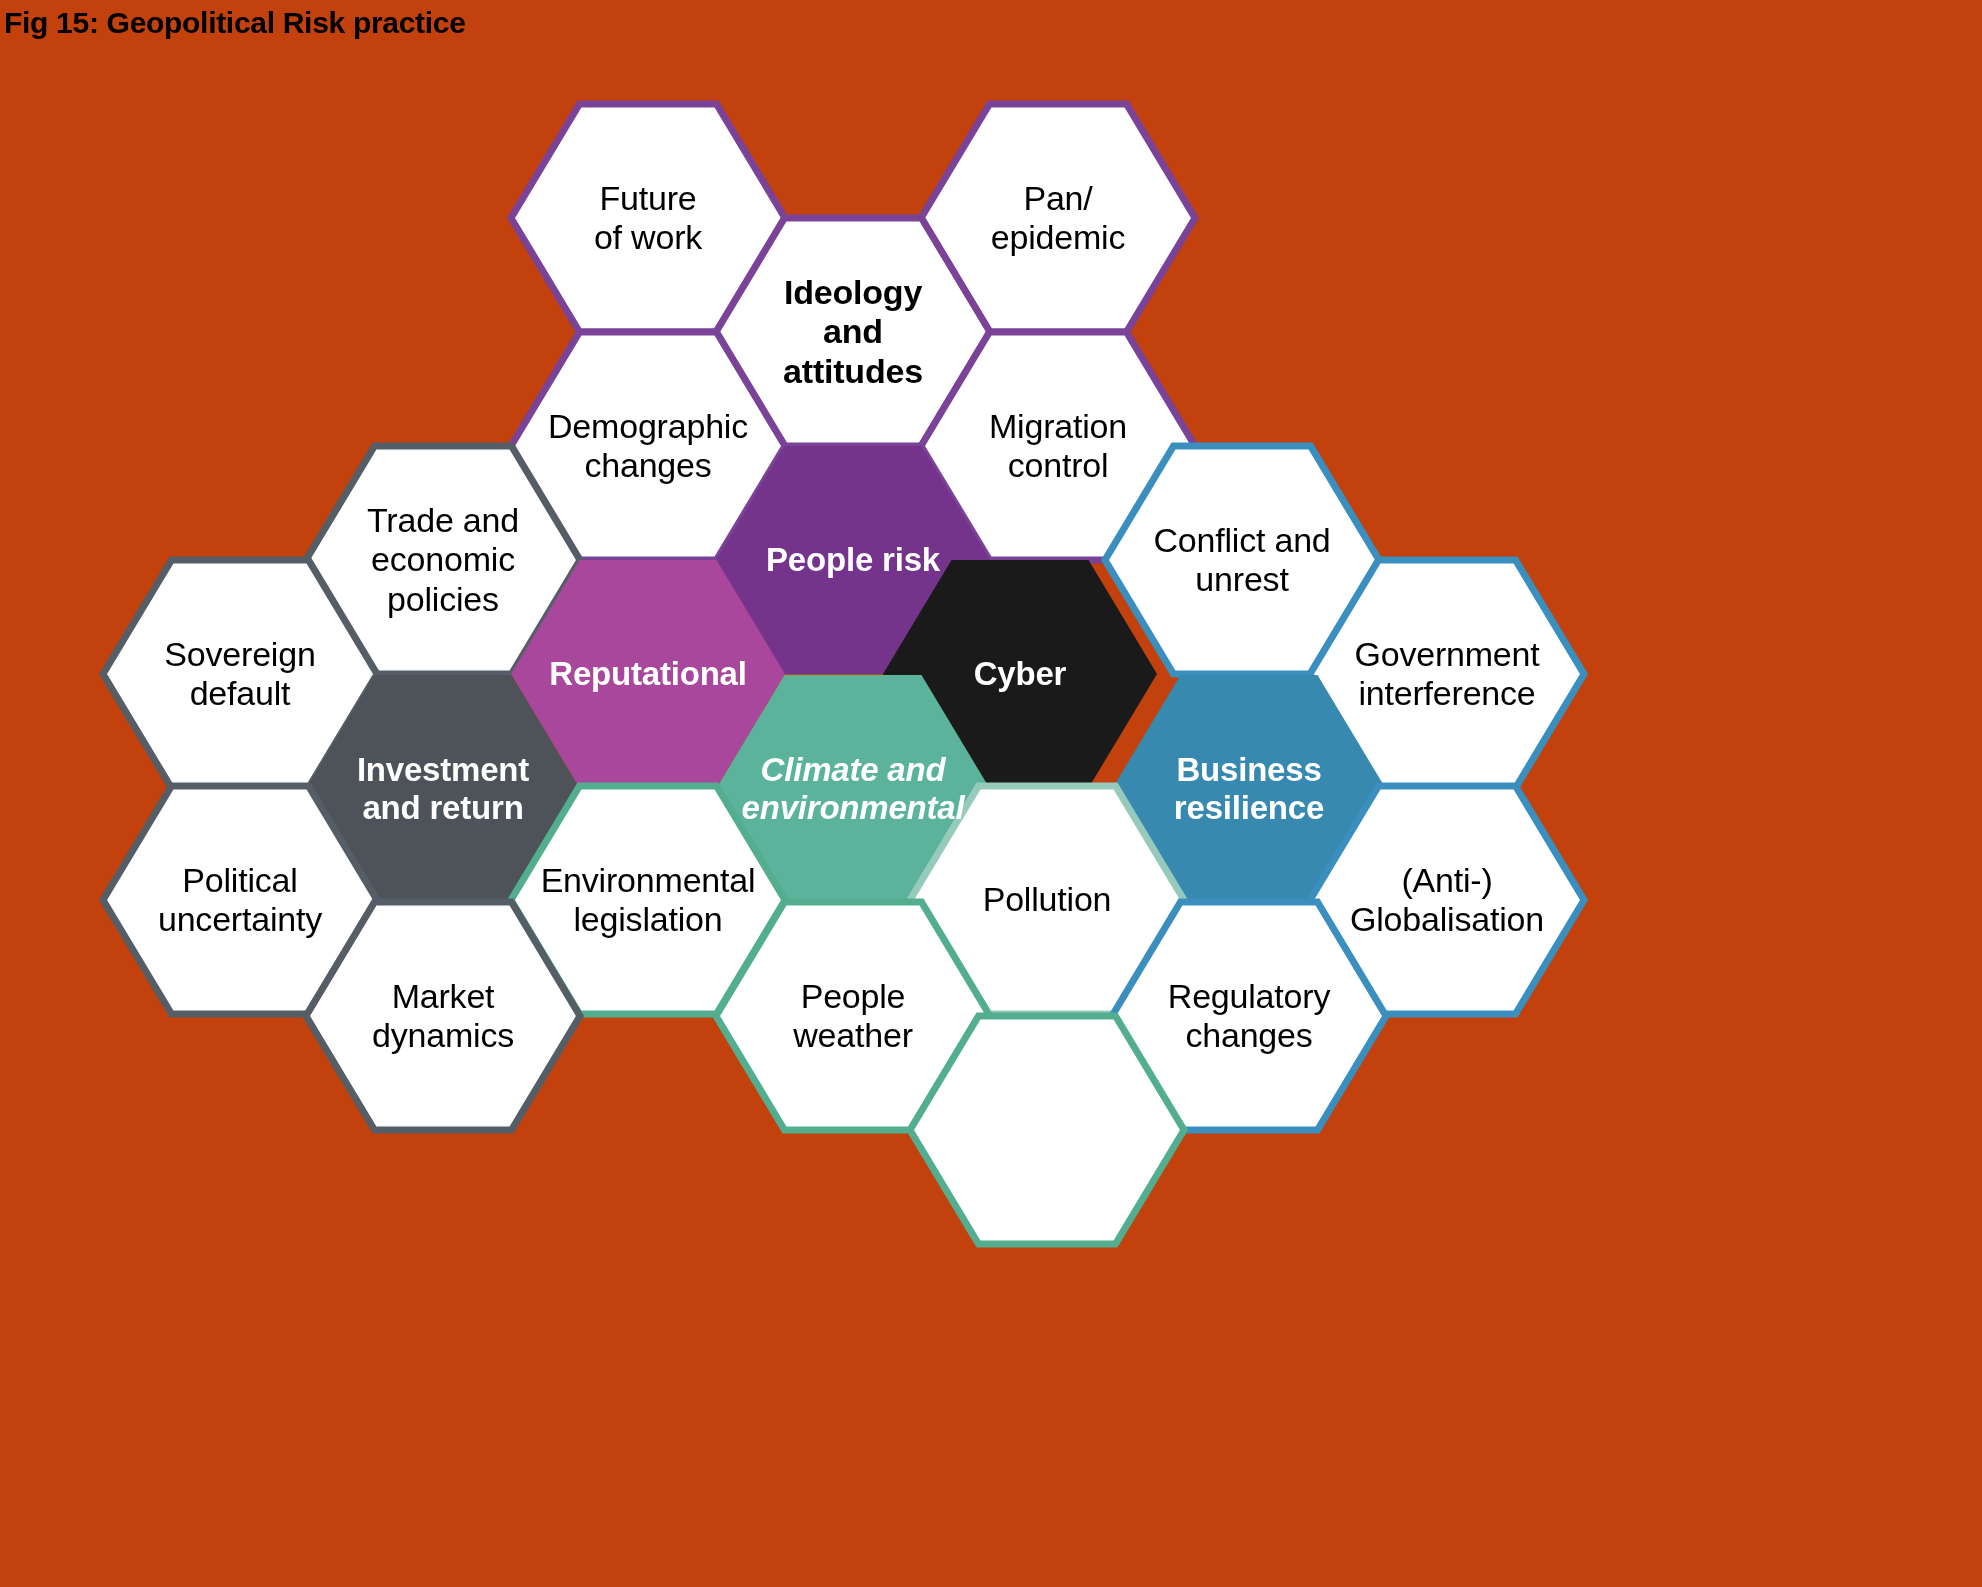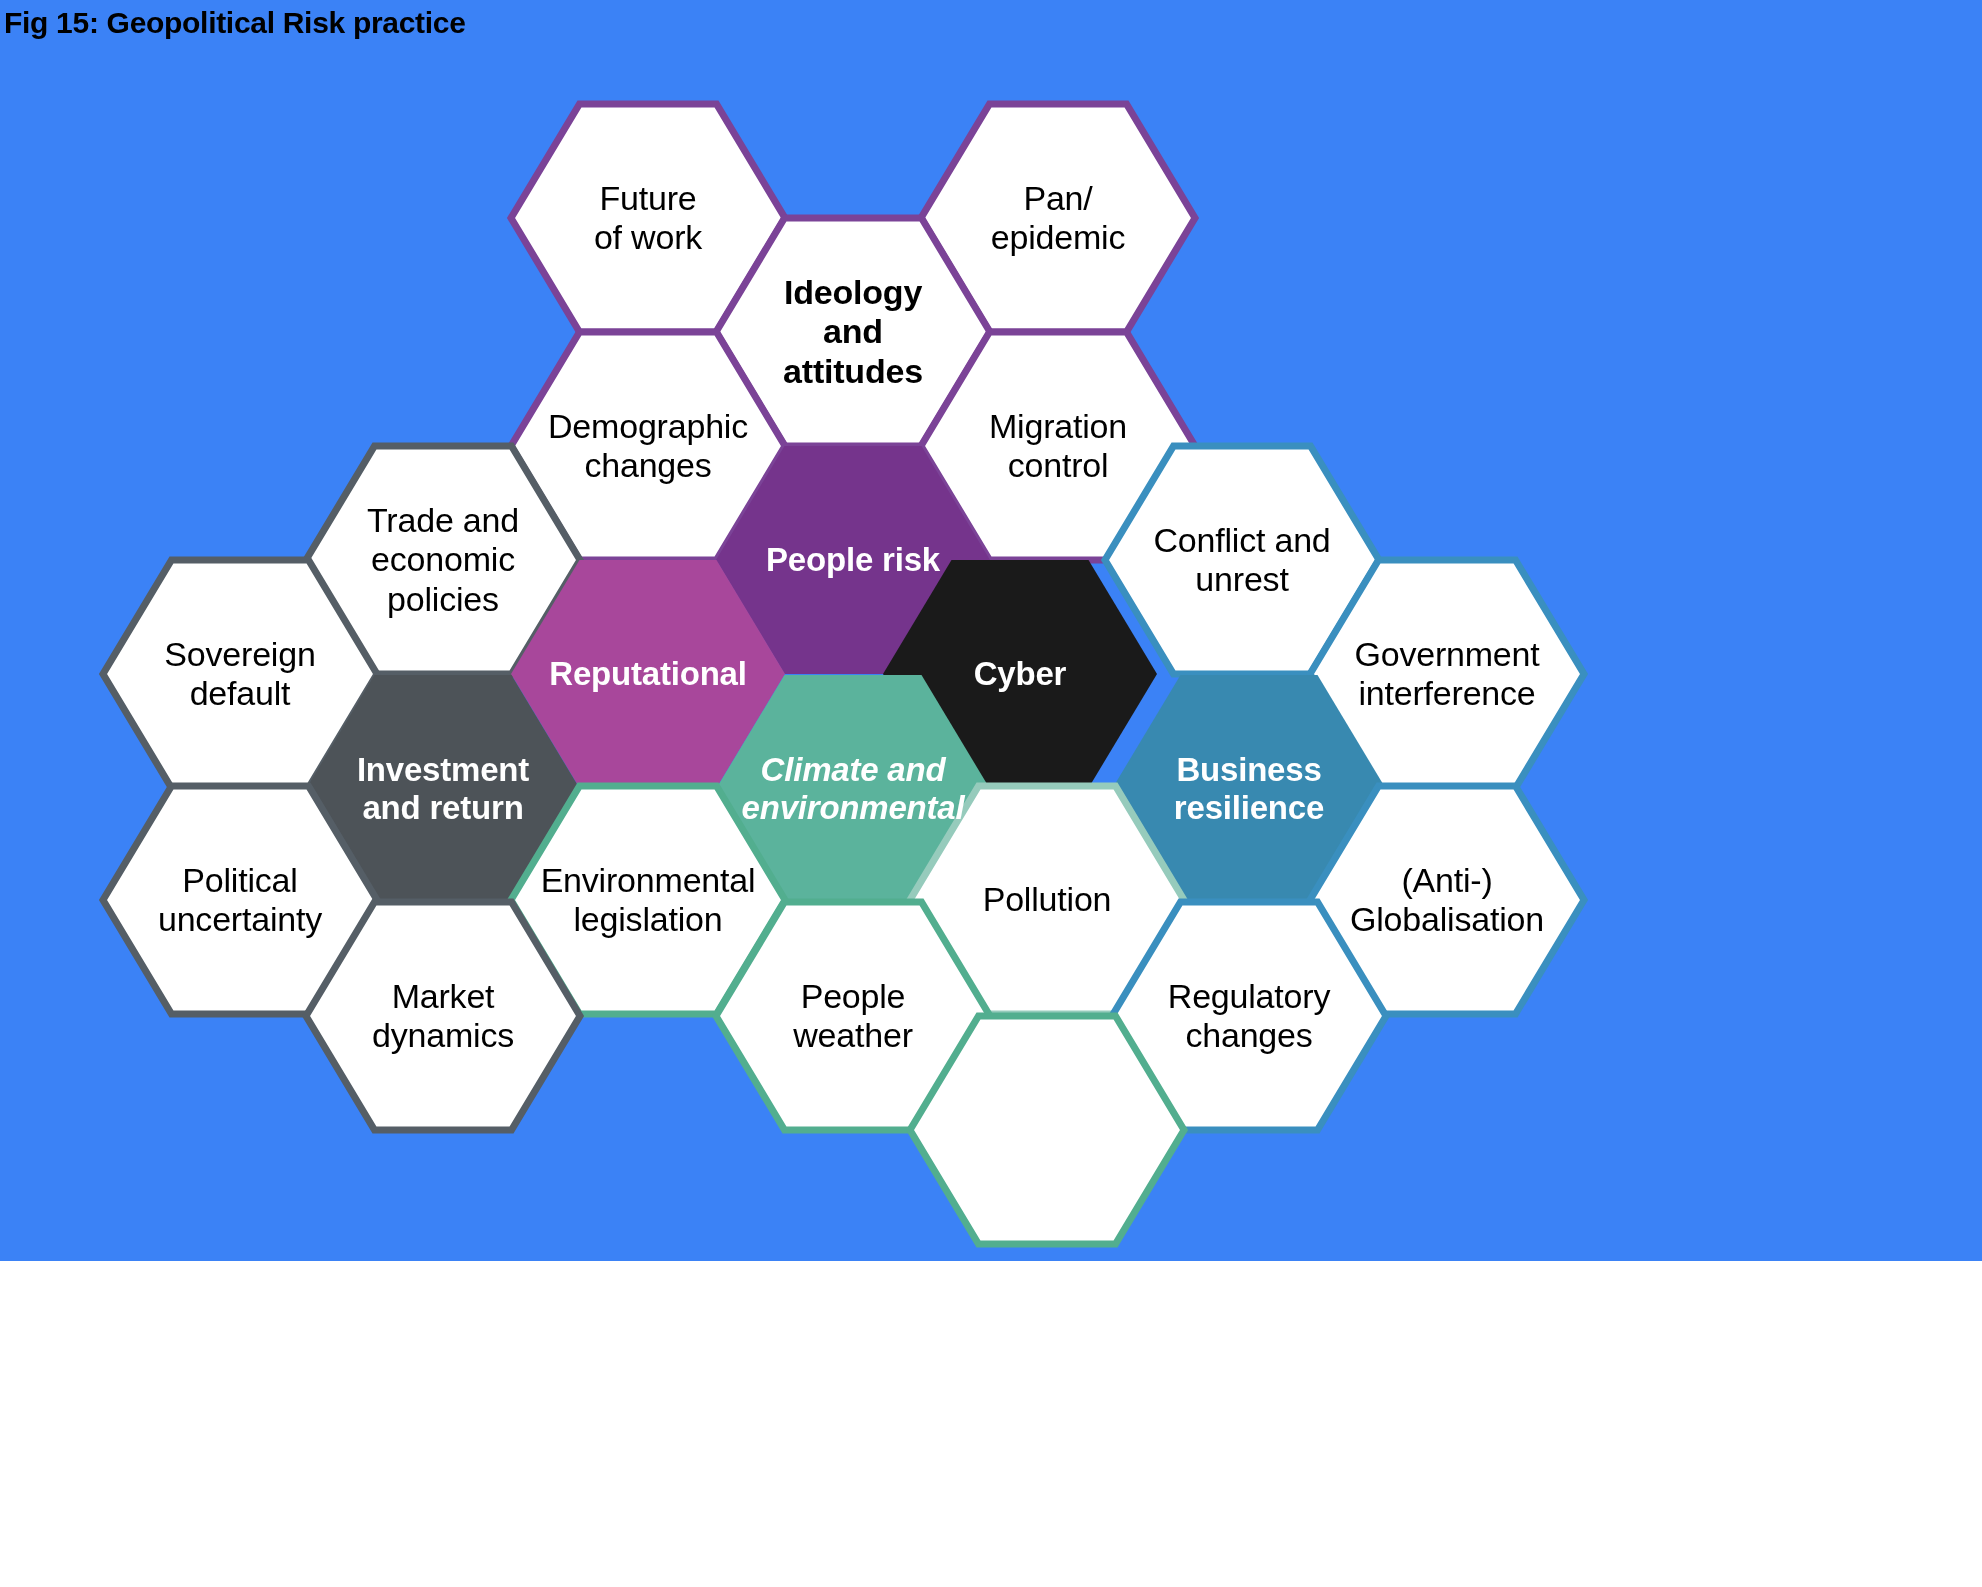--- a/index.html
+++ b/index.html
@@ -5,22 +5,22 @@
   * { box-sizing: border-box; }
   html, body {
     margin: 0; padding: 0;
     background: #ffffff;
     width: 1982px; height: 1587px;
     overflow: hidden;
     font-family: "Liberation Sans", sans-serif;
   }
   #page {
     position: relative;
-    width: 1982px; height: 1261px;
-    background: #3b82f6;
+    width: 1982px; height: 1587px;
+    background: #c2410c;
   }
   #fig-title {
     position: absolute;
     left: 4px; top: 6px;
     font-size: 30px;
     font-weight: bold;
     color: #000000;
     letter-spacing: -0.3px;
     white-space: nowrap;
   }

